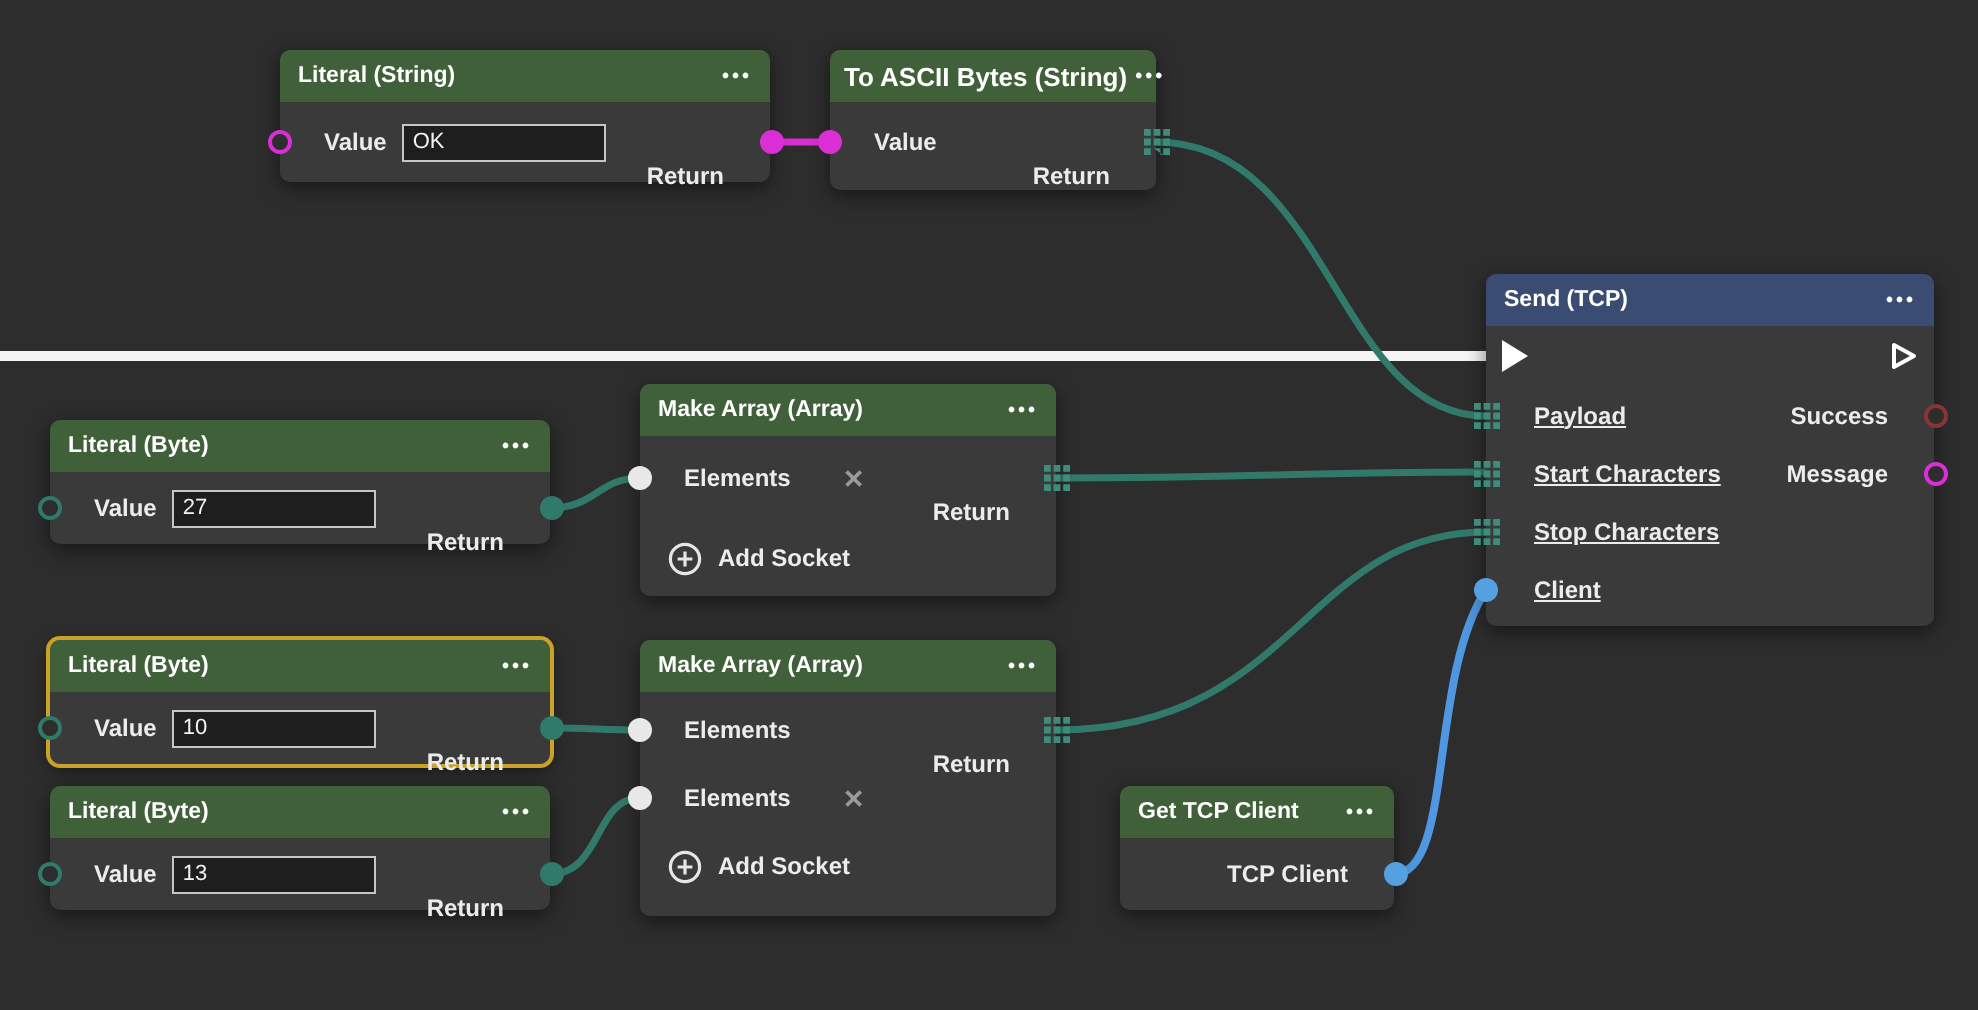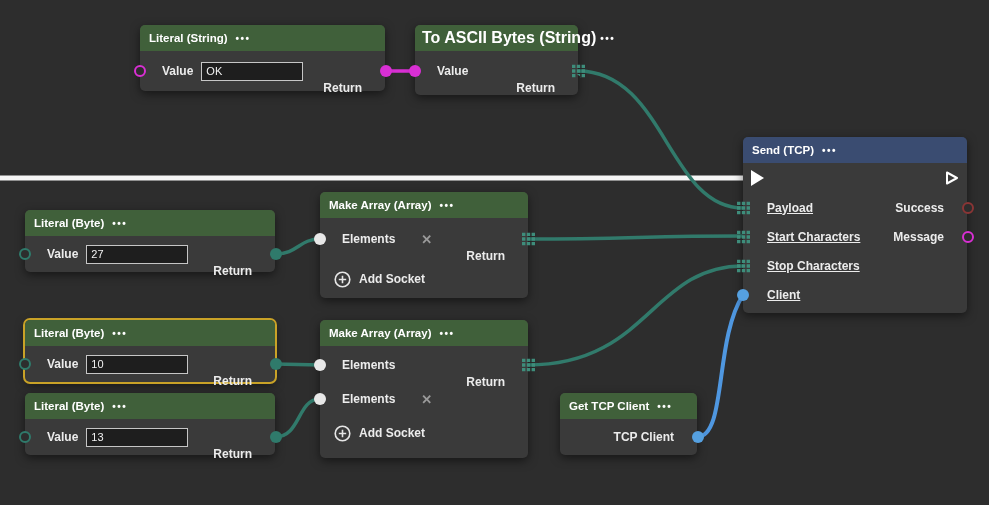--- a/index.html
+++ b/index.html
@@ -13,21 +13,21 @@
           font-family:"Liberation Sans",sans-serif;}
   svg.wires{position:absolute;left:0;top:0;z-index:0;}
   svg.wires path{fill:none;stroke-linecap:round;}
   .w-teal{stroke:var(--wire-teal);stroke-width:3.5;}
   .w-magenta{stroke:var(--wire-magenta);stroke-width:3.5;}
   .w-blue{stroke:var(--wire-blue);stroke-width:4;}
   .w-flow{stroke:var(--wire-flow);stroke-width:5;}
   .node{position:absolute;z-index:1;background:var(--node-body);border-radius:5px;
         box-shadow:0 3px 10px rgba(0,0,0,.5);color:#ececec;}
   .node.selected{box-shadow:0 0 0 2px var(--selection),0 3px 10px rgba(0,0,0,.5);}
-  .header{height:26px;display:flex;align-items:center;justify-content:flex-start;padding:0 9px;
+  .header{height:26px;display:flex;align-items:center;justify-content:space-between;padding:0 9px;
           border-radius:5px 5px 0 0;background:var(--header-green);font-size:11.5px;font-weight:bold;
           color:#fff;white-space:nowrap;cursor:default;}
   .header.blue{background:var(--header-blue);}
   .menu{font-size:10px;letter-spacing:1.5px;margin-left:8px;cursor:pointer;}
   .row{position:relative;display:flex;align-items:center;font-size:12px;font-weight:bold;
        color:#ececec;padding:0 14px;white-space:nowrap;}
   .socket{position:absolute;width:12px;height:12px;border-radius:50%;top:50%;
           transform:translateY(-50%);z-index:2;cursor:crosshair;}
   .socket.in{left:-6px;} .socket.out{right:-7px;}
   .hollow{background:#2d2d2d;box-sizing:border-box;border:2.5px solid #888;}
@@ -76,21 +76,21 @@
       <span class="socket in hollow magenta"></span>
       <span class="lbl">Value</span>
       <input class="val" value="OK" style="">
       <span class="ret">Return</span>
       <span class="socket out filled magenta"></span>
     </div>
   </div>
 
   <div class="node" style="left:415px;top:25px;width:163px;">
     <div class="header" style="padding:0 7px;">
-      <span style="font-size:16px;">To ASCII Bytes (String)</span>
+      <span style="font-size:13px;">To ASCII Bytes (String)</span>
       <span class="menu" style="margin-left:4px;">•••</span>
     </div>
     <div class="row" style="height:40px;margin-bottom:4px;">
       <span class="socket in filled magenta"></span>
       <span class="lbl">Value</span>
       <span class="ret">Return</span>
       <span class="socket out gridsock">
         <svg width="13" height="13" viewBox="0 0 13 13">
             <path class="gridfill" d="M0 0h3.4v3.4H0z M4.8 0h3.4v3.4H4.8z M9.6 0h3.4v3.4H9.6z M0 4.8h3.4v3.4H0z M4.8 4.8h3.4v3.4H4.8z M9.6 4.8h3.4v3.4H9.6z M0 9.6h3.4v3.4H0z M4.8 9.6h3.4v3.4H9.6z M9.6 9.6h3.4v3.4H9.6z"></path>
           </svg>

